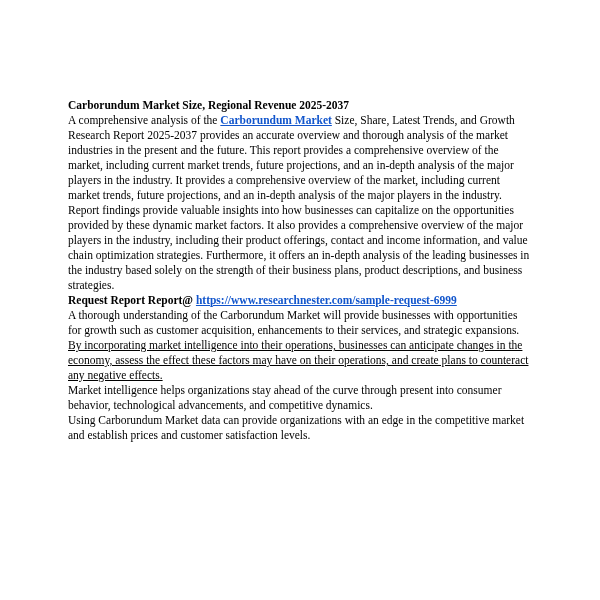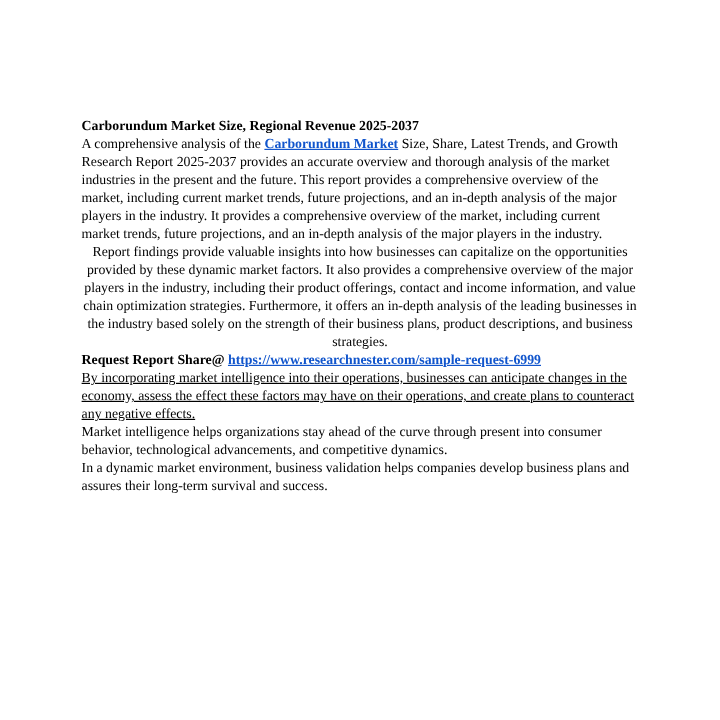--- a/index.html
+++ b/index.html
@@ -34,46 +34,47 @@
     font-weight: bold;
   }
   .doc-link {
     color: #1155cc;
     font-weight: bold;
   }
   .bold { font-weight: bold; }
   
   .b-title { margin-bottom: 10px; }
   .b-p1    { margin-bottom: 12px; }
-  .b-p2    { margin-bottom: 16px; text-align: center; }
+  .b-p2    { margin-bottom: 16px; }
   .b-req   { margin-bottom: 9px;  }
   .b-kf    { margin-bottom: 8px;  }
   .b-an    { margin-bottom: 11px; }
   .b-p3    { margin-bottom: 7px;  }
   .b-p4    { margin-bottom: 10px; text-decoration: underline; }
   .b-p5    { margin-bottom: 8px;  }
   .b-p6    { margin-bottom: 9px;  }
   .b-p7    { margin-bottom: 0;    }
 </style>
 </head>
 <body>
 
 <div class="page">
 
   <h1 class="b-title">Carborundum Market Size, Regional Revenue 2025-2037</h1>
 
   <p class="b-p1"><span>A comprehensive analysis of the </span><a href="#" class="doc-link">Carborundum Market</a><span> Size, Share, Latest Trends, and Growth Research Report 2025-2037 provides an accurate overview and thorough analysis of the market industries in the present and the future. This report provides a comprehensive overview of the market, including current market trends, future projections, and an in-depth analysis of the major players in the industry. It provides a comprehensive overview of the market, including current market trends, future projections, and an in-depth analysis of the major players in the industry.</span></p>
 
   <p class="b-p2">Report findings provide valuable insights into how businesses can capitalize on the opportunities provided by these dynamic market factors. It also provides a comprehensive overview of the major players in the industry, including their product offerings, contact and income information, and value chain optimization strategies. Furthermore, it offers an in-depth analysis of the leading businesses in the industry based solely on the strength of their business plans, product descriptions, and business strategies.</p>
 
-  <p class="b-req"><span class="bold">Request Report Share@</span> <a href="#" class="doc-link">https://www.researchnester.com/sample-request-6999</a></p>
+  <p class="b-req"><span class="bold">Request Report Report@</span> <a href="#" class="doc-link">https://www.researchnester.com/sample-request-6999</a></p>
 
 
 
+  <p class="b-p3">A thorough understanding of the Carborundum Market will provide businesses with opportunities for growth such as customer acquisition, enhancements to their services, and strategic expansions.</p>
 
   <p class="b-p4">By incorporating market intelligence into their operations, businesses can anticipate changes in the economy, assess the effect these factors may have on their operations, and create plans to counteract any negative effects.</p>
 
   <p class="b-p5">Market intelligence helps organizations stay ahead of the curve through present into consumer behavior, technological advancements, and competitive dynamics.</p>
 
+  <p class="b-p6">Using Carborundum Market data can provide organizations with an edge in the competitive market and establish prices and customer satisfaction levels.</p>
 
-  <p class="b-p7">In a dynamic market environment, business validation helps companies develop business plans and assures their long-term survival and success.</p>
 
 </div>
 
 </body></html>

